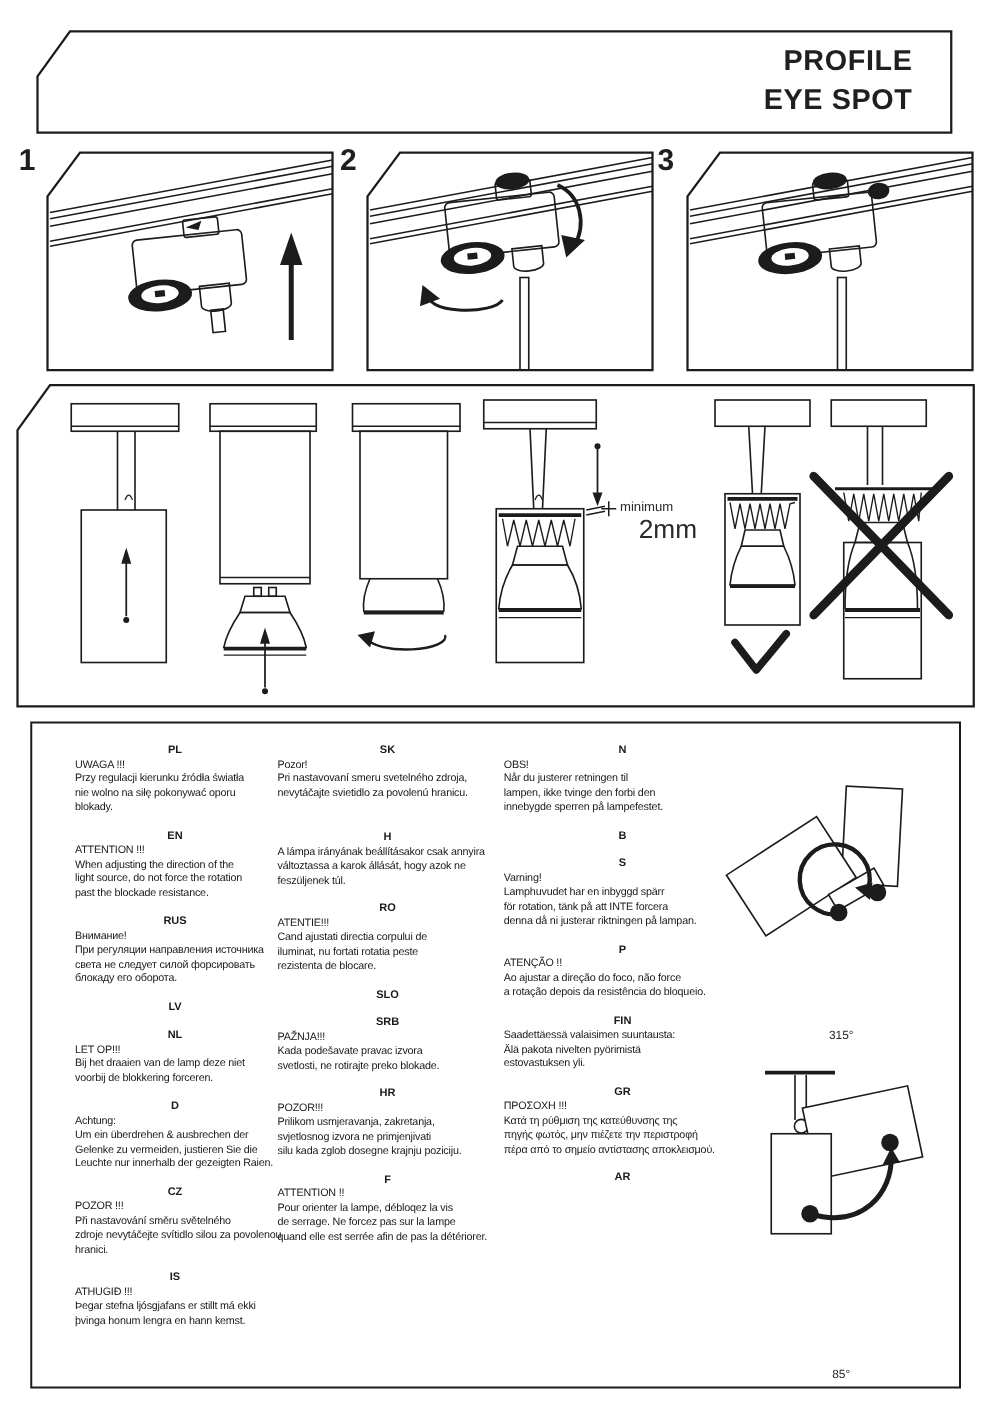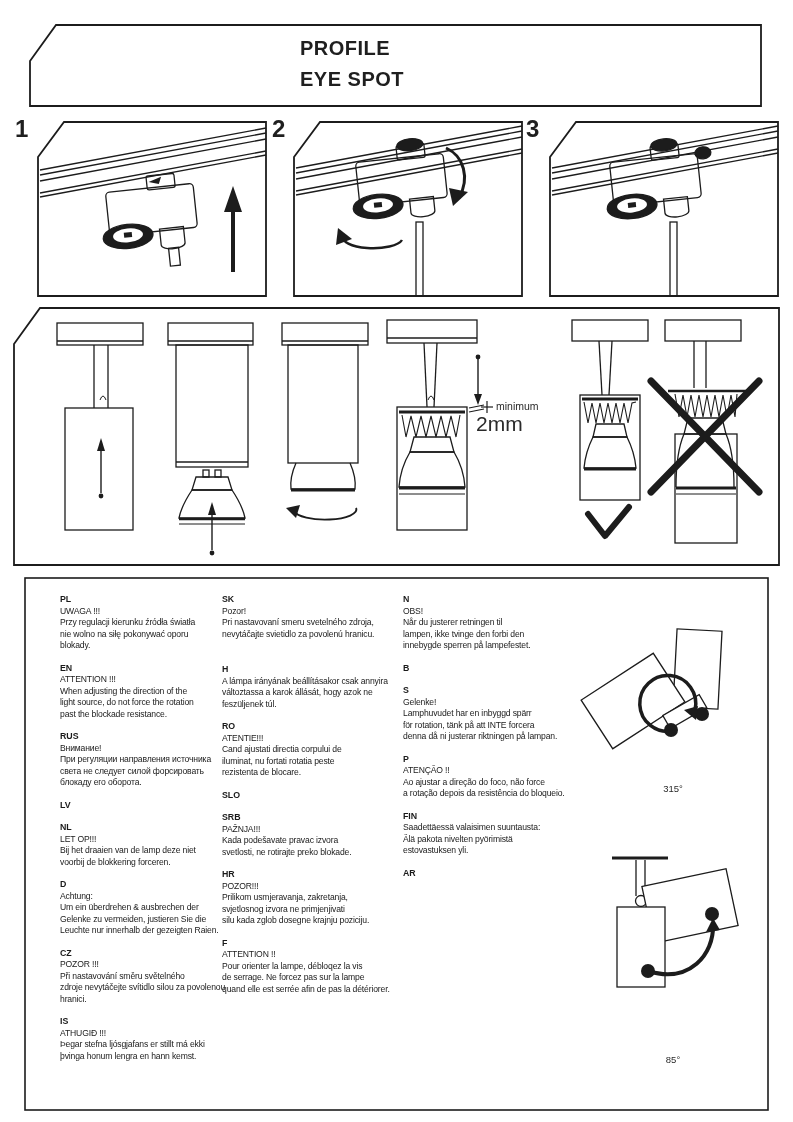--- a/index.html
+++ b/index.html
@@ -1,28 +1,28 @@
 <!DOCTYPE html>
 <html><head>
 <meta charset="utf-8">
 <style>
   html,body{margin:0;padding:0;background:#fff;}
   .page{position:relative;width:793px;height:1122px;background:#ffffff;overflow:hidden;
         font-family:"Liberation Sans","DejaVu Sans",sans-serif;color:#1a1a1a;}
   svg.art{position:absolute;left:0;top:0;width:793px;height:1122px;}
   .abs{position:absolute;}
-  .title{left:300px;top:33px;width:430px;font-size:20px;font-weight:bold;
+  .title{left:300px;top:33px;width:430px;text-align:right;font-size:23px;font-weight:bold;
          line-height:31px;letter-spacing:.5px;color:#1f1f1f;}
   .stepnum{font-size:24px;font-weight:bold;width:26px;color:#1f1f1f;}
   .min-label{font-size:10.5px;color:#2a2a2a;}
   .min-value{font-size:21px;color:#2a2a2a;}
-  .angle-label{font-size:9.5px;width:46px;text-align:center;color:#2a2a2a;}
+  .angle-label{font-size:9.5px;width:46px;text-align:center;color:#2a2a2a;margin-top:40px;}
   .warn-col{position:absolute;top:594px;}
   .warn-item{margin-bottom:11px;}
-  .warn-code{font-weight:bold;font-size:8.8px;line-height:11.5px;}
+  .warn-code{font-weight:bold;font-size:8.8px;line-height:11.5px;text-align:center;}
   .warn-body{font-size:8.6px;line-height:11.5px;letter-spacing:-0.15px;white-space:pre;}
   .gap-top{margin-top:24px;}
   .rtl .warn-body{direction:rtl;text-align:right;white-space:pre-line;font-size:11px;line-height:17px;letter-spacing:0;}
 </style>
 </head>
 <body>
 
 <div class="page">
 
   <svg class="art" viewBox="0 0 793 1122" fill="none" stroke="#1c1c1c" stroke-width="1.3">
@@ -220,21 +220,21 @@
   <div class="abs title">
     <div>PROFILE</div>
     <div>EYE SPOT</div>
   </div>
 
   <div class="abs stepnum" style="left:15px;top:115px">1</div>
   <div class="abs stepnum" style="left:272px;top:115px">2</div>
   <div class="abs stepnum" style="left:526px;top:115px">3</div>
 
   <div class="abs min-label" style="left:496px;top:400px">minimum</div>
-  <div class="abs min-value" style="left:476px;top:412px">2mm</div>
+  <div class="abs min-value" style="left:511px;top:412px">2mm</div>
 
   <div class="warn-col" style="left:60px;width:160px">
     <div class="warn-item">
       <div class="warn-code">PL</div>
       <div class="warn-body">UWAGA !!!
 Przy regulacji kierunku źródła światła
 nie wolno na siłę pokonywać oporu
 blokady.</div>
     </div>
     <div class="warn-item">
@@ -333,37 +333,44 @@
       <div class="warn-body">OBS!
 Når du justerer retningen til
 lampen, ikke tvinge den forbi den
 innebygde sperren på lampefestet.</div>
     </div>
     <div class="warn-item">
       <div class="warn-code">B</div>
     </div>
     <div class="warn-item">
       <div class="warn-code">S</div>
-      <div class="warn-body">Gelenke!
+      <div class="warn-body">Varning!
 Lamphuvudet har en inbyggd spärr
 för rotation, tänk på att INTE forcera
 denna då ni justerar riktningen på lampan.</div>
     </div>
     <div class="warn-item">
       <div class="warn-code">P</div>
       <div class="warn-body">ATENÇÃO !!
 Ao ajustar a direção do foco, não force
 a rotação depois da resistência do bloqueio.</div>
     </div>
     <div class="warn-item">
       <div class="warn-code">FIN</div>
       <div class="warn-body">Saadettäessä valaisimen suuntausta:
 Älä pakota nivelten pyörimistä
 estovastuksen yli.</div>
     </div>
+    <div class="warn-item">
+      <div class="warn-code">GR</div>
+      <div class="warn-body">ΠΡΟΣΟΧΗ !!!
+Κατά τη ρύθμιση της κατεύθυνσης της
+πηγής φωτός, μην πιέζετε την περιστροφή
+πέρα από το σημείο αντίστασης αποκλεισμού.</div>
+    </div>
     <div class="warn-item rtl">
       <div class="warn-code">AR</div>
     </div>
   </div>
 
   <div class="abs angle-label" style="left:650px;top:783px">315°</div>
   <div class="abs angle-label" style="left:650px;top:1054px">85°</div>
 
 </div>
 

